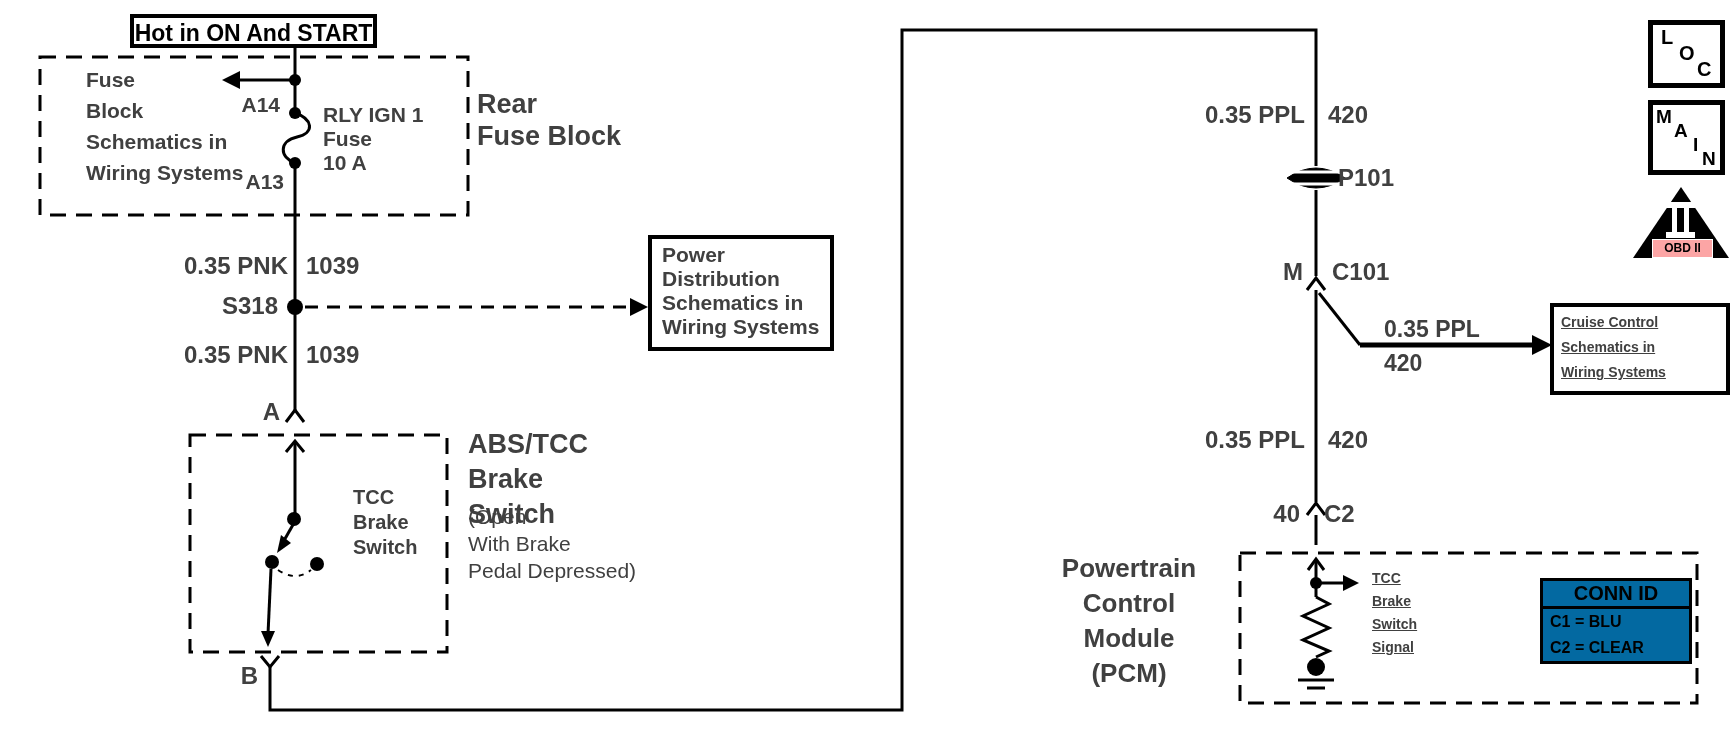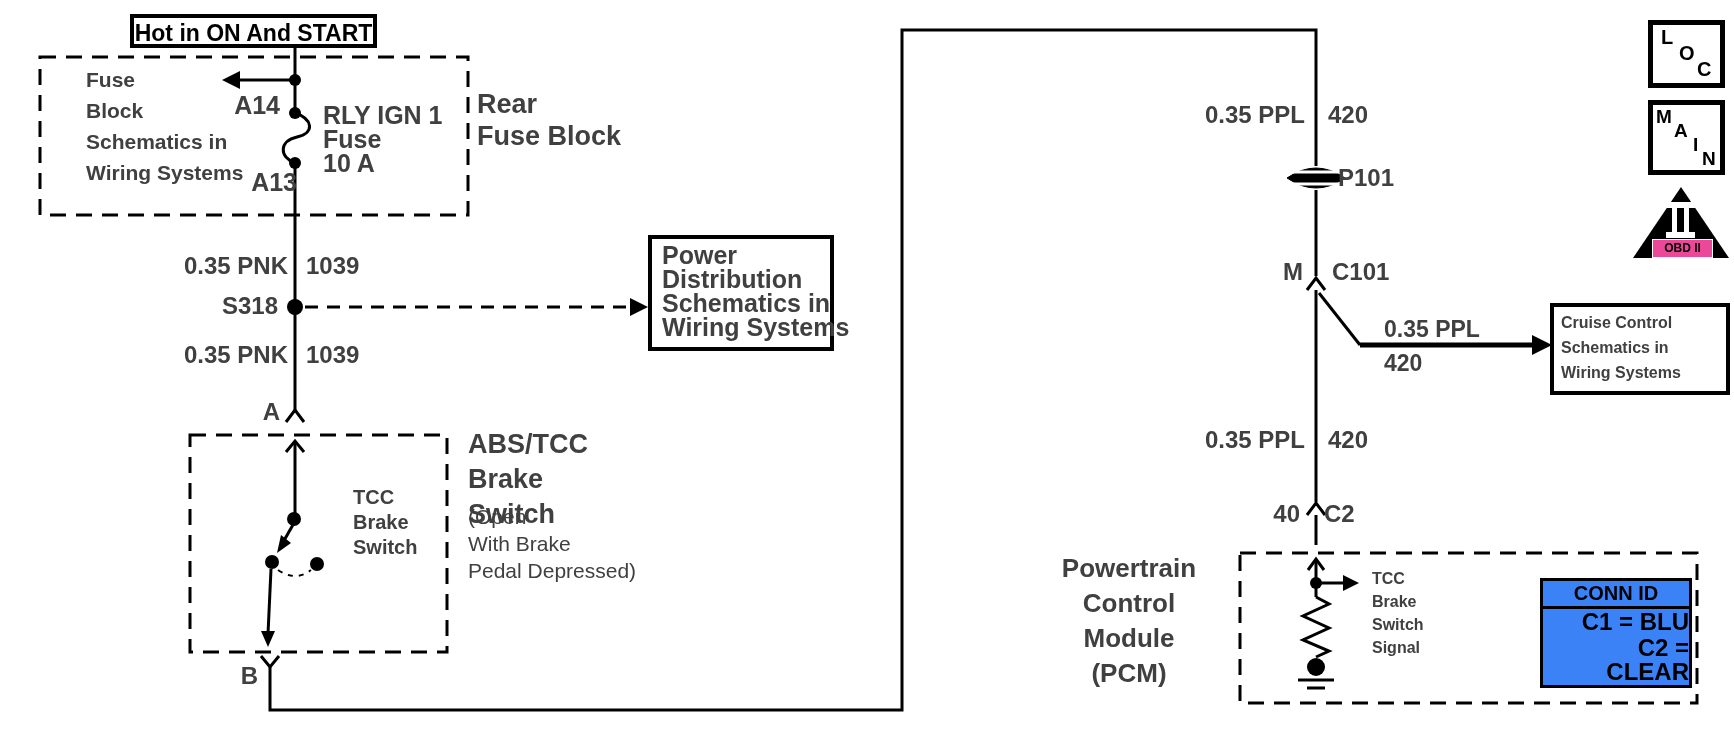--- a/index.html
+++ b/index.html
@@ -1,38 +1,38 @@
 <!DOCTYPE html>
 <html><head>
 <meta charset="utf-8">
 <style>
   html,body{margin:0;padding:0;background:#ffffff;}
   #stage{position:relative;width:1734px;height:733px;background:#ffffff;overflow:hidden;
          font-family:"Liberation Sans",sans-serif;color:#000;}
   #wires{position:absolute;left:0;top:0;}
   .lbl{position:absolute;font-weight:bold;white-space:pre-line;color:#404040;}
-  .note{font-size:25px;line-height:24px;}
+  .note{font-size:21px;line-height:24px;}
   .fusenote{font-size:21px;line-height:31px;}
   .bigtitle{font-size:27px;line-height:32px;}
   .abstitle{font-size:27px;line-height:35px;}
   .abssub{font-size:21px;line-height:27px;font-weight:normal;}
   .wirelbl{font-size:24px;}
   .pin{font-size:24px;}
-  .small{font-size:16px;line-height:23px;}
+  .small{font-size:14px;line-height:23px;text-decoration:underline;}
   .innersw{font-size:20px;line-height:25px;}
   .pcmtitle{font-size:26px;line-height:35px;text-align:center;}
   .rt{text-align:right;}
   .hotbox{position:absolute;left:130px;top:14px;width:239px;height:24px;border:4px solid #000;
           font-size:23px;font-weight:bold;text-align:center;padding-top:2px;}
-  .connid{position:absolute;left:1540px;top:578px;width:146px;border:3px solid #000;background:#3b82f6;}
+  .connid{position:absolute;left:1540px;top:578px;width:146px;border:3px solid #000;background:#0369a1;}
   .connid .hdr{font-size:20px;font-weight:bold;text-align:center;border-bottom:3px solid #000;padding:1px 0;}
-  .connid .row{font-size:24px;font-weight:bold;padding:1px 0 1px 7px;line-height:24px;text-align:right;}
+  .connid .row{font-size:16px;font-weight:bold;padding:1px 0 1px 7px;line-height:24px;}
   .badge{position:absolute;border:5px solid #000;background:#fff;}
   .badge span{position:absolute;font-weight:bold;}
-  .obdlabel{position:absolute;left:1652px;top:239px;width:59px;height:17px;background:#ec4899;
+  .obdlabel{position:absolute;left:1652px;top:239px;width:59px;height:17px;background:#fca5a5;
             border:1px solid #fff;font-size:12px;font-weight:bold;text-align:center;line-height:17px;}
 </style>
 </head>
 <body>
 
 <div id="stage">
 
   <svg id="wires" width="1734" height="733" viewBox="0 0 1734 733">
 
     <rect x="40" y="57" width="428" height="158" fill="none" stroke="#000" stroke-width="3" stroke-dasharray="16 10"></rect>
@@ -105,21 +105,21 @@
     </g>
   </svg>
 
   <div class="hotbox">Hot in ON And START</div>
 
   <div class="lbl fusenote" style="left:86px;top:64px;">Fuse
 Block
 Schematics in
 Wiring Systems</div>
   <div class="lbl note rt" style="left:200px;top:93px;width:80px;">A14</div>
-  <div class="lbl note rt" style="left:217px;top:170px;width:80px;">A13</div>
+  <div class="lbl note rt" style="left:204px;top:170px;width:80px;">A13</div>
   <div class="lbl note" style="left:323px;top:103px;">RLY IGN 1
 Fuse
 10 A</div>
   <div class="lbl bigtitle" style="left:477px;top:88px;">Rear
 Fuse Block</div>
 
   <div class="lbl wirelbl rt" style="left:148px;top:252px;width:140px;">0.35 PNK</div>
   <div class="lbl wirelbl" style="left:306px;top:252px;">1039</div>
   <div class="lbl wirelbl rt" style="left:178px;top:292px;width:100px;">S318</div>
   <div class="lbl wirelbl rt" style="left:148px;top:341px;width:140px;">0.35 PNK</div>

